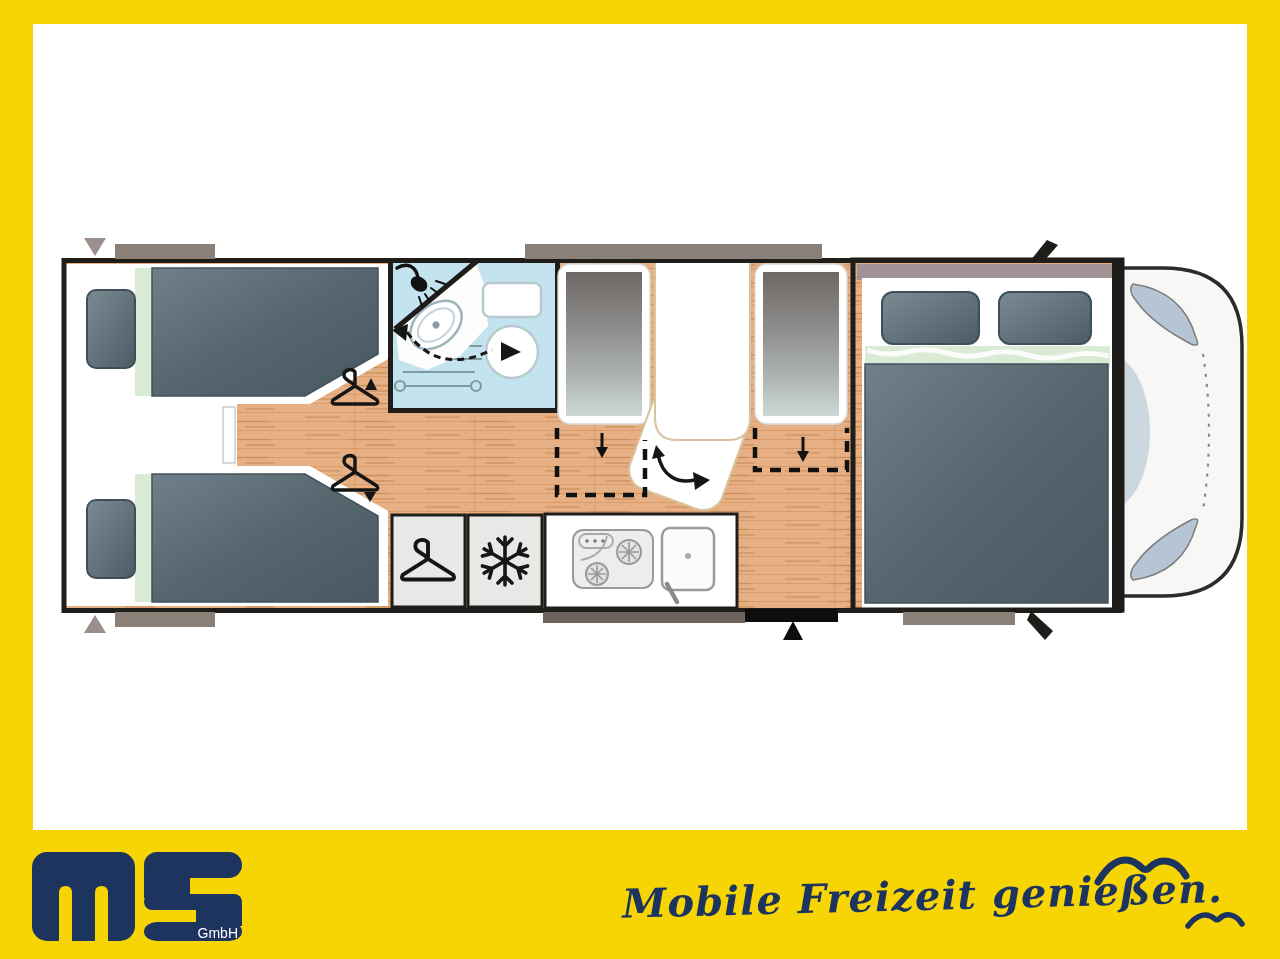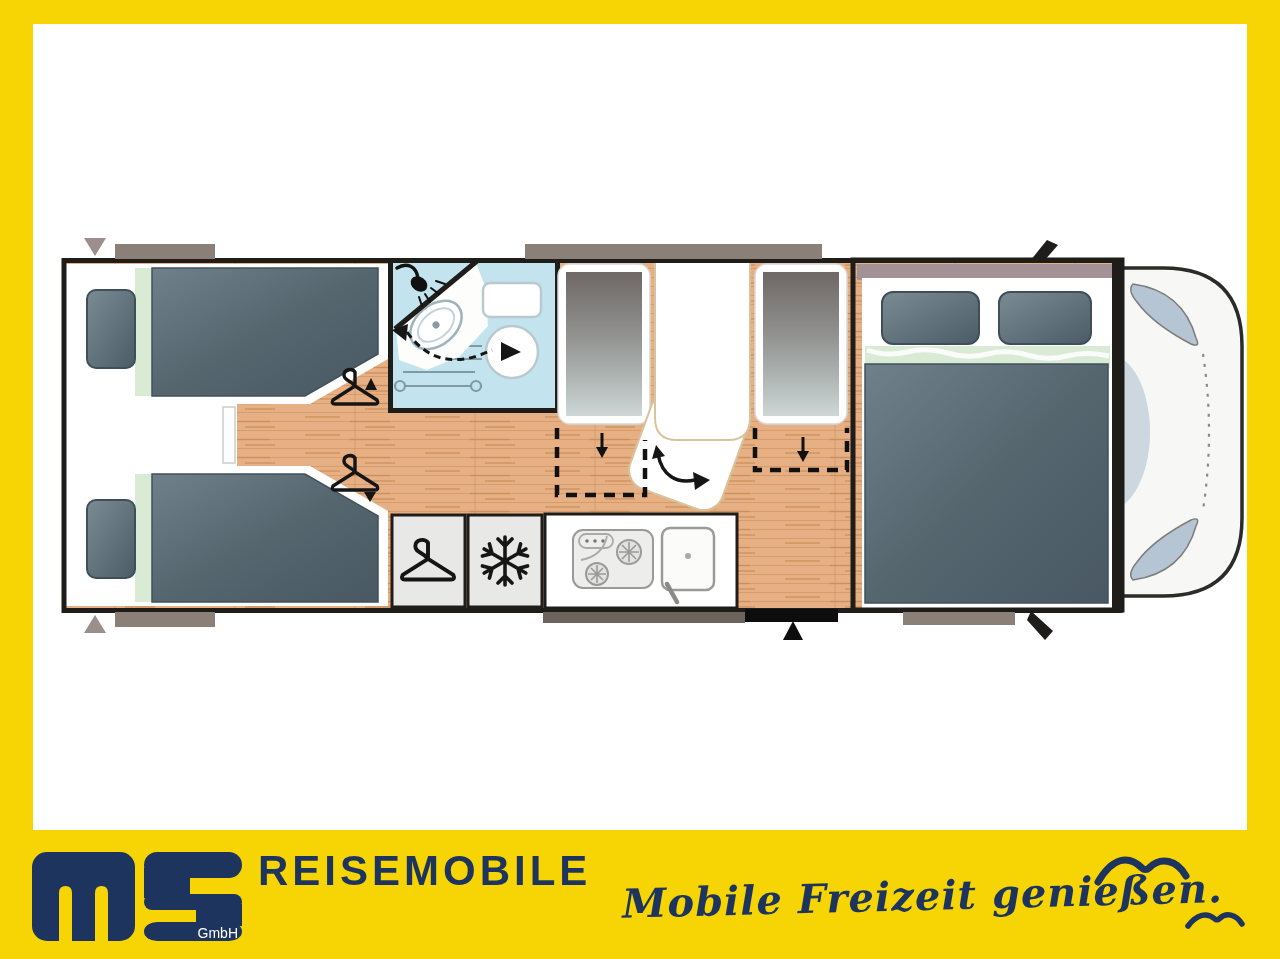--- a/index.html
+++ b/index.html
@@ -224,21 +224,20 @@
       <g fill="#1d345f">
         <rect x="112" y="0" width="98" height="26" rx="13"></rect>
         <rect x="112" y="16" width="46" height="30"></rect>
         <rect x="112" y="42" width="98" height="16" rx="8"></rect>
         <rect x="164" y="52" width="46" height="22"></rect>
         <rect x="112" y="70" width="98" height="19" rx="13"></rect>
       </g>
       <text x="206" y="86" text-anchor="end" font-family="Liberation Sans, sans-serif" font-size="14" fill="#ffffff">GmbH</text>
     </svg>
 
-    <div class="wordmark">REISEMOBILE</div>
     <div class="tagline">Mobile Freizeit genießen.</div>
 
     <svg class="birds-svg" width="165" height="105" viewBox="0 0 165 105">
       <path d="M10,36 C24,12 40,8 54,22 C56,24 59,24 61,22 C73,10 89,14 98,30" fill="none" stroke="#1d345f" stroke-width="7" stroke-linecap="round"></path>
       <path d="M100,80 C109,68 119,66 127,73 C128,74 130,74 131,73 C138,66 148,68 154,78" fill="none" stroke="#1d345f" stroke-width="5.5" stroke-linecap="round"></path>
     </svg>
   </div>
 </div>
 
 </body></html>

